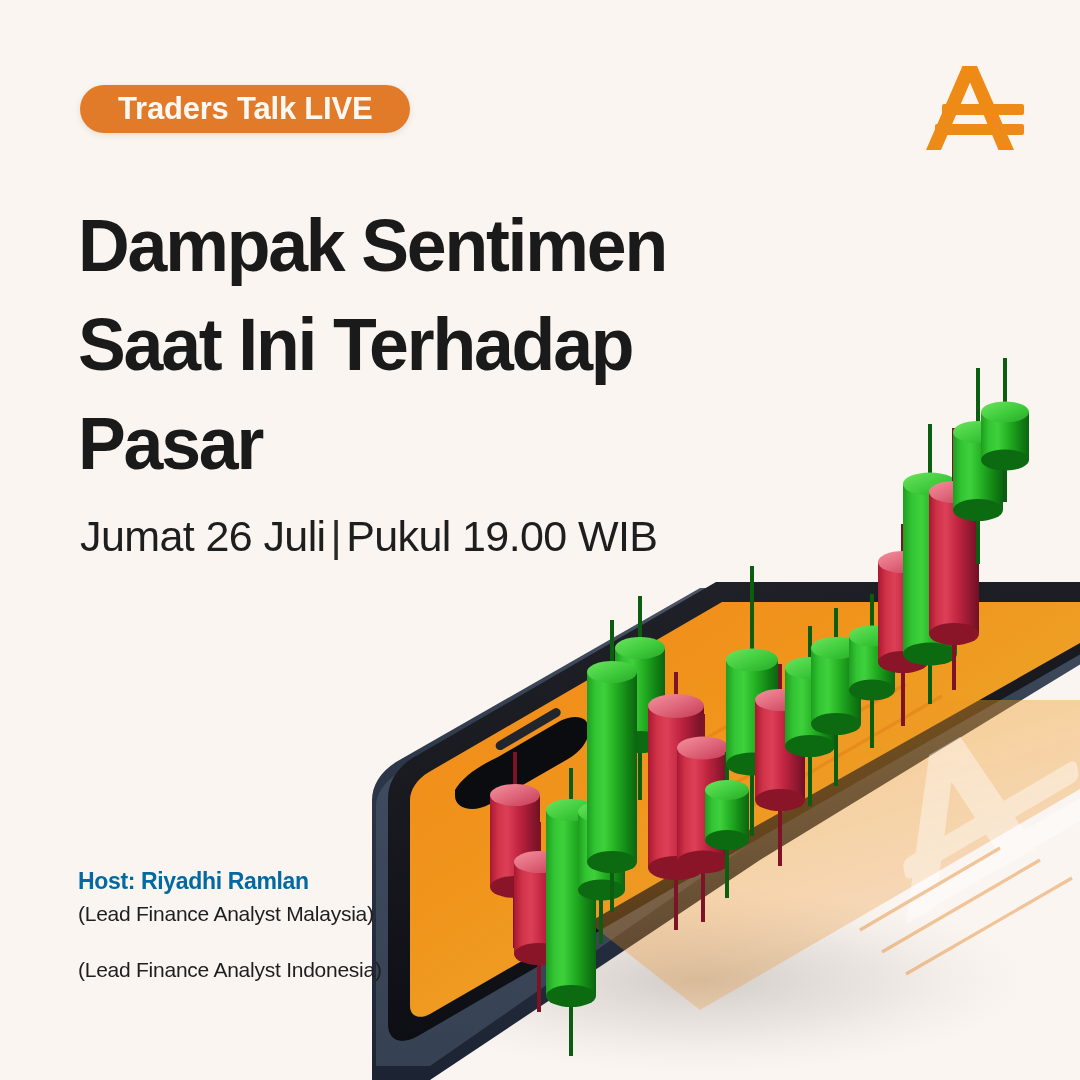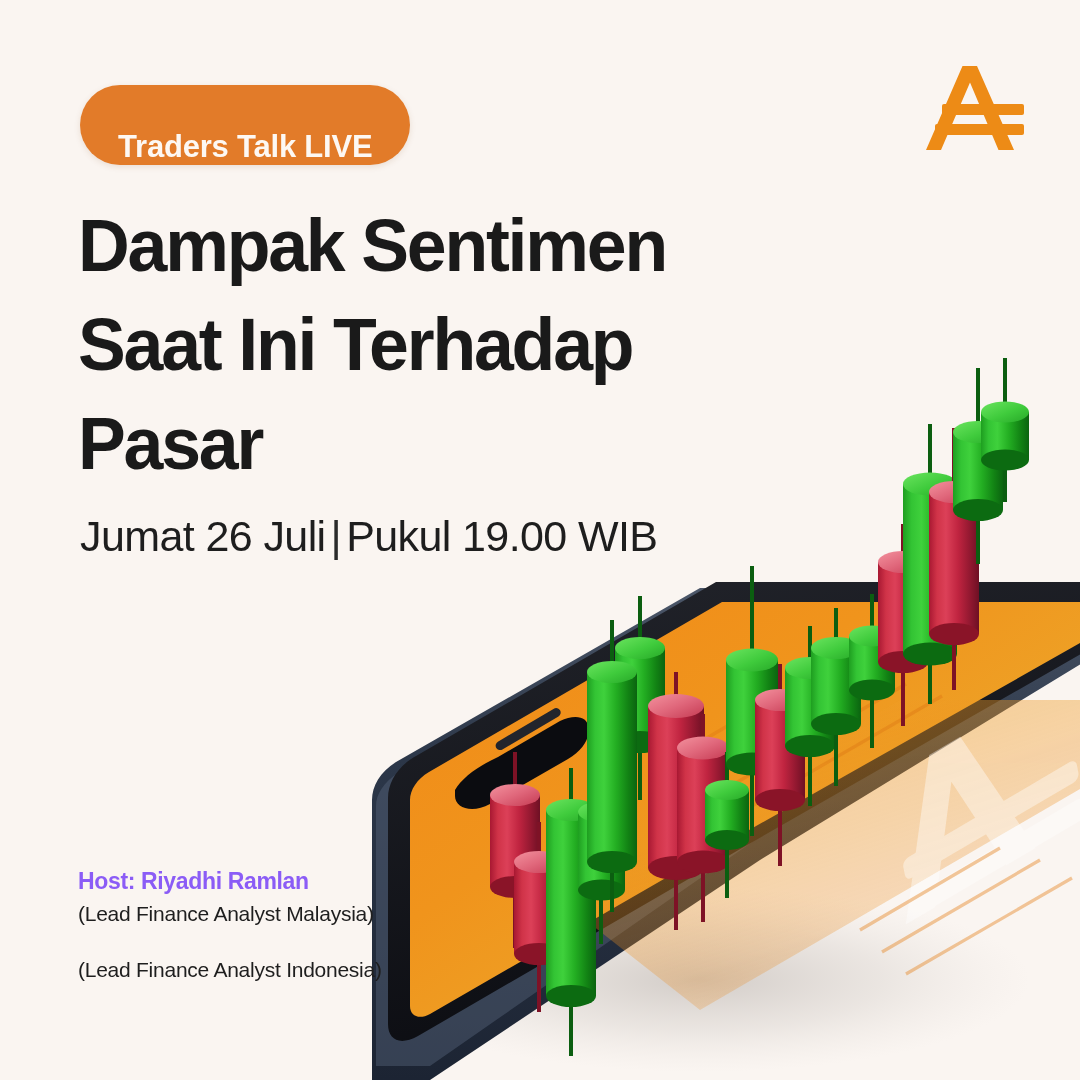--- a/index.html
+++ b/index.html
@@ -13,23 +13,23 @@
     position:relative;
     width:1080px; height:1080px;
     background:#FAF5F1;
     overflow:hidden;
   }
 
   
   .badge {
     position:absolute;
     left:80px; top:85px;
-    height:80px;
+    height:48px;
     padding:0 38px;
-    display:flex; align-items:flex-end;
+    display:flex; align-items:center;
     background:#E27B29;
     border-radius:40px;
     box-shadow:0 2px 6px rgba(120,70,20,.13);
   }
   .badge span {
     color:#FDF8F3;
     font-size:31px;
     font-weight:bold;
     letter-spacing:-.2px;
     white-space:nowrap;
@@ -66,21 +66,21 @@
     letter-spacing:-.6px;
     white-space:nowrap;
   }
   .dateline .bar { font-weight:300; padding:0 5px; color:#2A2A2A; }
 
   
   .credits { position:absolute; left:78px; top:866px; z-index:40; }
   .credit-block { margin-bottom:26px; }
   .credit-block:last-child { margin-bottom:0; }
   .credit-name {
-    color:#8b5cf6;
+    color:#0369a1;
     font-size:23px;
     font-weight:bold;
     letter-spacing:-.35px;
     line-height:30px;
     white-space:nowrap;
   }
   .credit-role {
     color:#1E1E1E;
     font-size:21px;
     font-weight:400;

